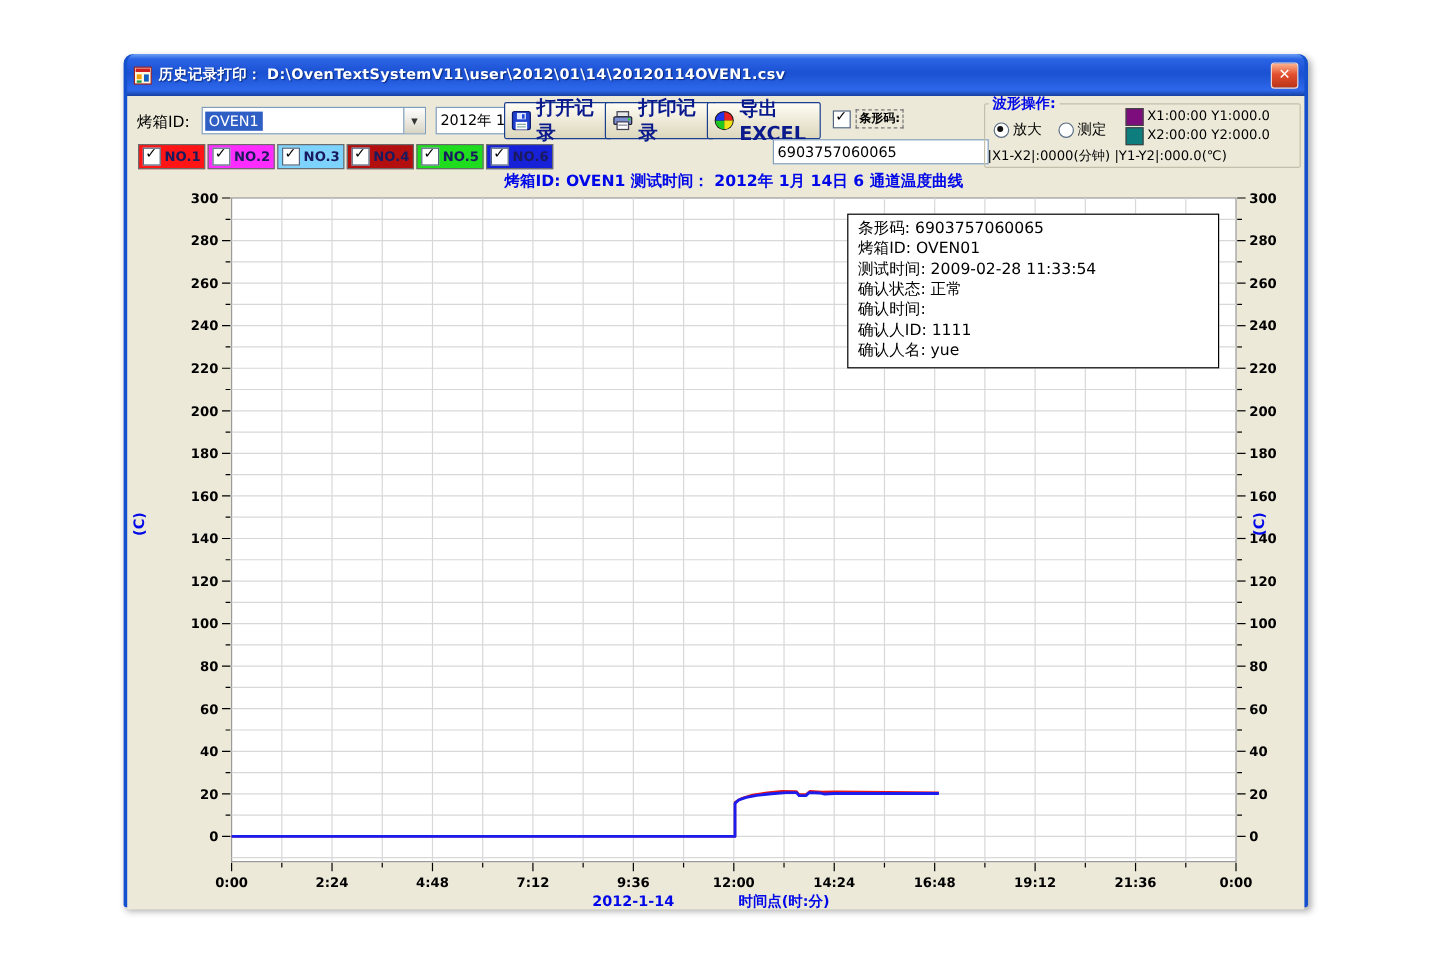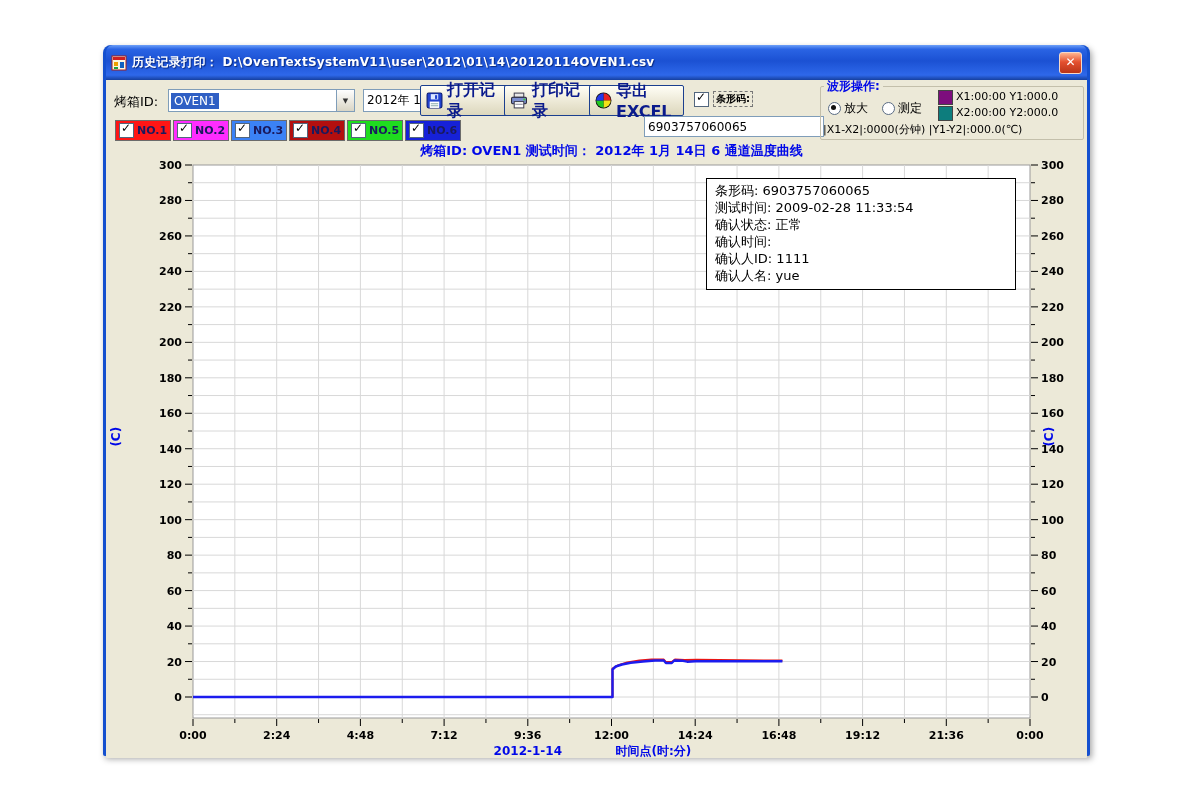--- a/index.html
+++ b/index.html
@@ -167,21 +167,21 @@
       <div class="chip" style="left: 9px; background: rgb(255, 21, 21);">
         <span class="cb checked"></span>
         <span class="chip-label">NO.1</span>
       </div>
 
       <div class="chip" style="left: 67px; background: rgb(255, 44, 255);">
         <span class="cb checked"></span>
         <span class="chip-label">NO.2</span>
       </div>
 
-      <div class="chip" style="left: 125px; background: #3b82f6;">
+      <div class="chip" style="left: 125px; background: #7dd3fc;">
         <span class="cb checked"></span>
         <span class="chip-label">NO.3</span>
       </div>
 
       <div class="chip" style="left: 183px; background: rgb(179, 15, 15);">
         <span class="cb checked"></span>
         <span class="chip-label">NO.4</span>
       </div>
 
       <div class="chip" style="left: 241px; background: rgb(31, 220, 31);">
@@ -377,20 +377,21 @@
         <polyline points="87.0,537.0 506.5,537.0 506.5,508.6 512.5,505.1 521.2,502.4 533.4,500.5 545.6,499.4 557.8,499.6 559.9,502.1 565.8,502.1 569.0,499.4 578.7,499.9 590.9,499.8 676.4,500.6" fill="none" stroke="#e81414" stroke-width="2" stroke-linejoin="round"></polyline>
         <polyline points="87.0,537.0 506.5,537.0 506.5,509.5 509.7,506.5 516.0,504.5 524.7,502.8 536.9,501.5 549.1,500.5 557.8,500.5 559.9,503.0 565.8,503.0 568.3,500.5 577.0,500.8 581.2,501.7 589.2,501.2 676.4,501.2" fill="none" stroke="#1c1cee" stroke-width="2.4" stroke-linejoin="round"></polyline>
         <text x="421.79999999999995" y="595" text-anchor="middle" class="axis-blue">2012-1-14</text>
         <text x="547.3499999999999" y="595" text-anchor="middle" class="axis-blue" font-size="13">时间点(时:分)</text>
         <text x="14" y="276.73333333333335" text-anchor="middle" class="axis-blue" transform="rotate(-90 14 276.73333333333335)">(C)</text>
         <text x="947" y="276.73333333333335" text-anchor="middle" class="axis-blue" transform="rotate(-90 947 276.73333333333335)">(C)</text>
       </svg>
 
     <div class="info-box">
       <div>条形码: 6903757060065</div>
+      <div>烤箱ID: OVEN01</div>
       <div>测试时间: 2009-02-28 11:33:54</div>
       <div>确认状态: 正常</div>
       <div>确认时间:</div>
       <div>确认人ID: 1111</div>
       <div>确认人名: yue</div>
     </div>
 
   </div>
 </div>
 

